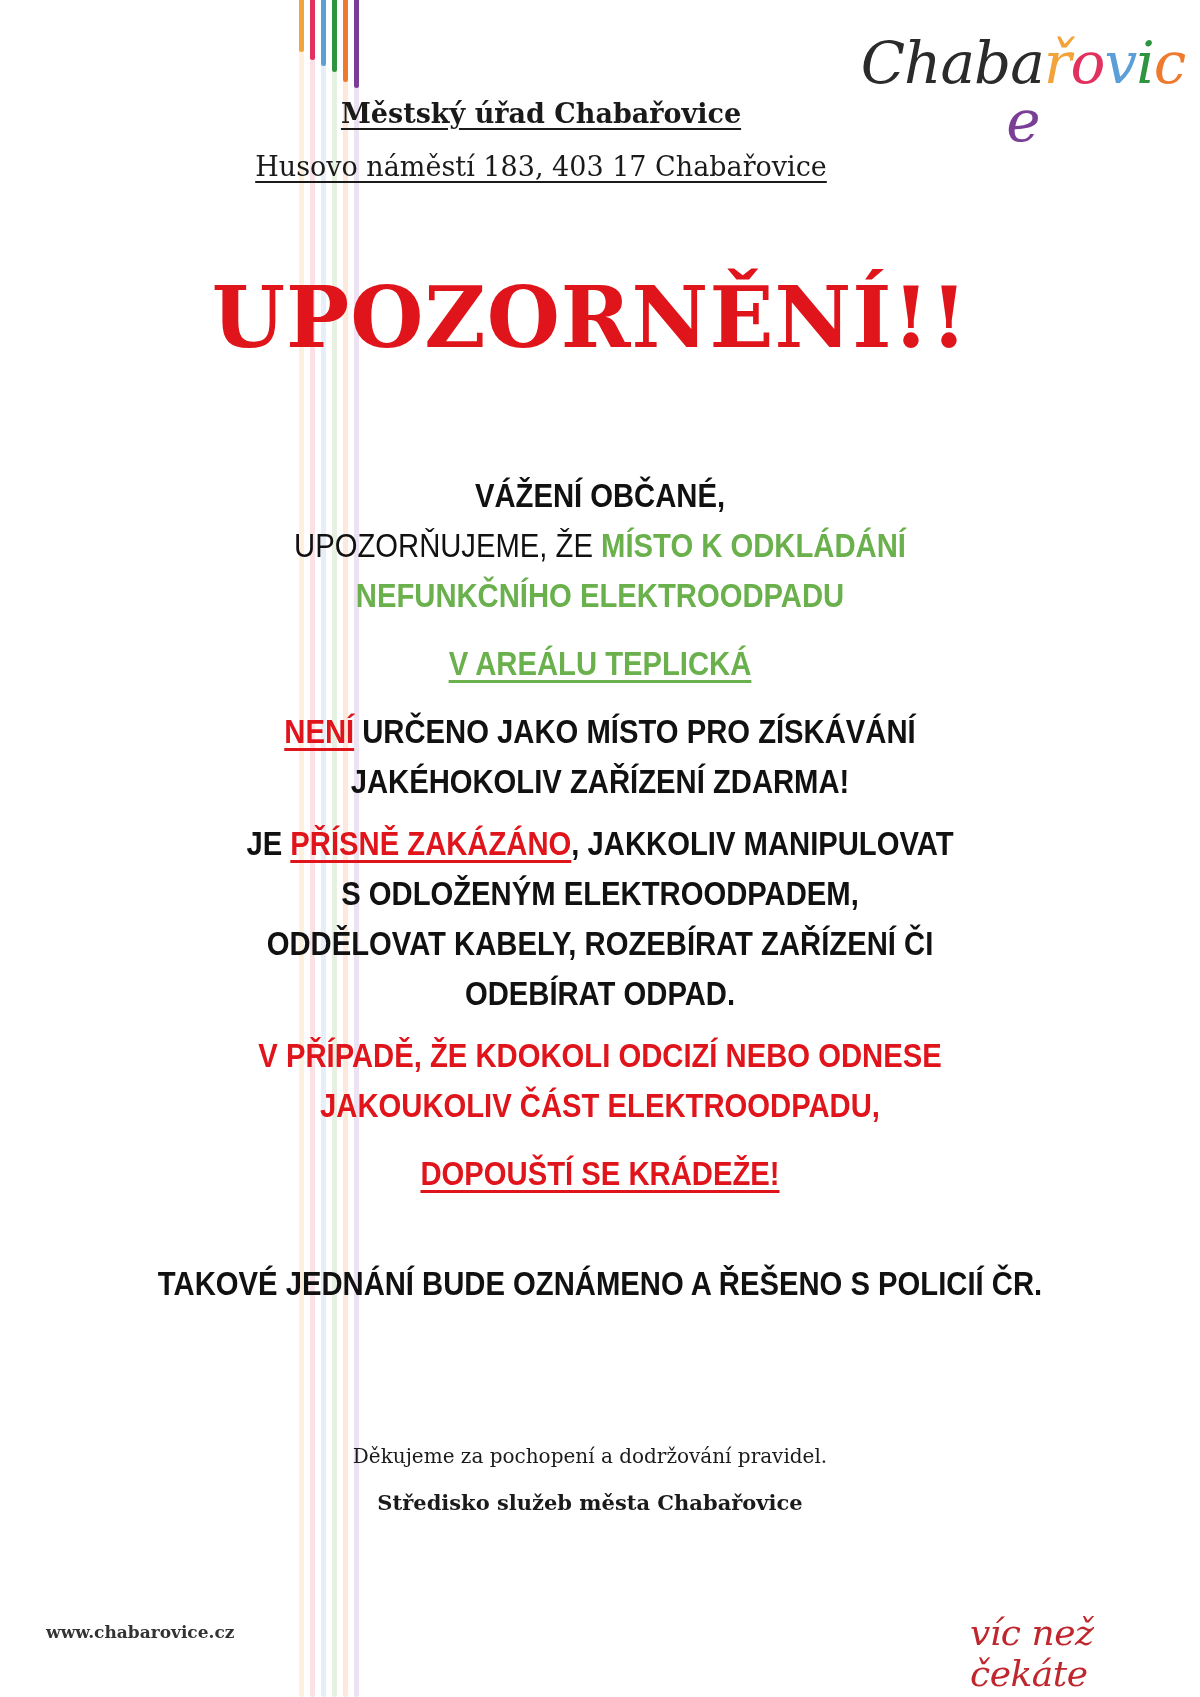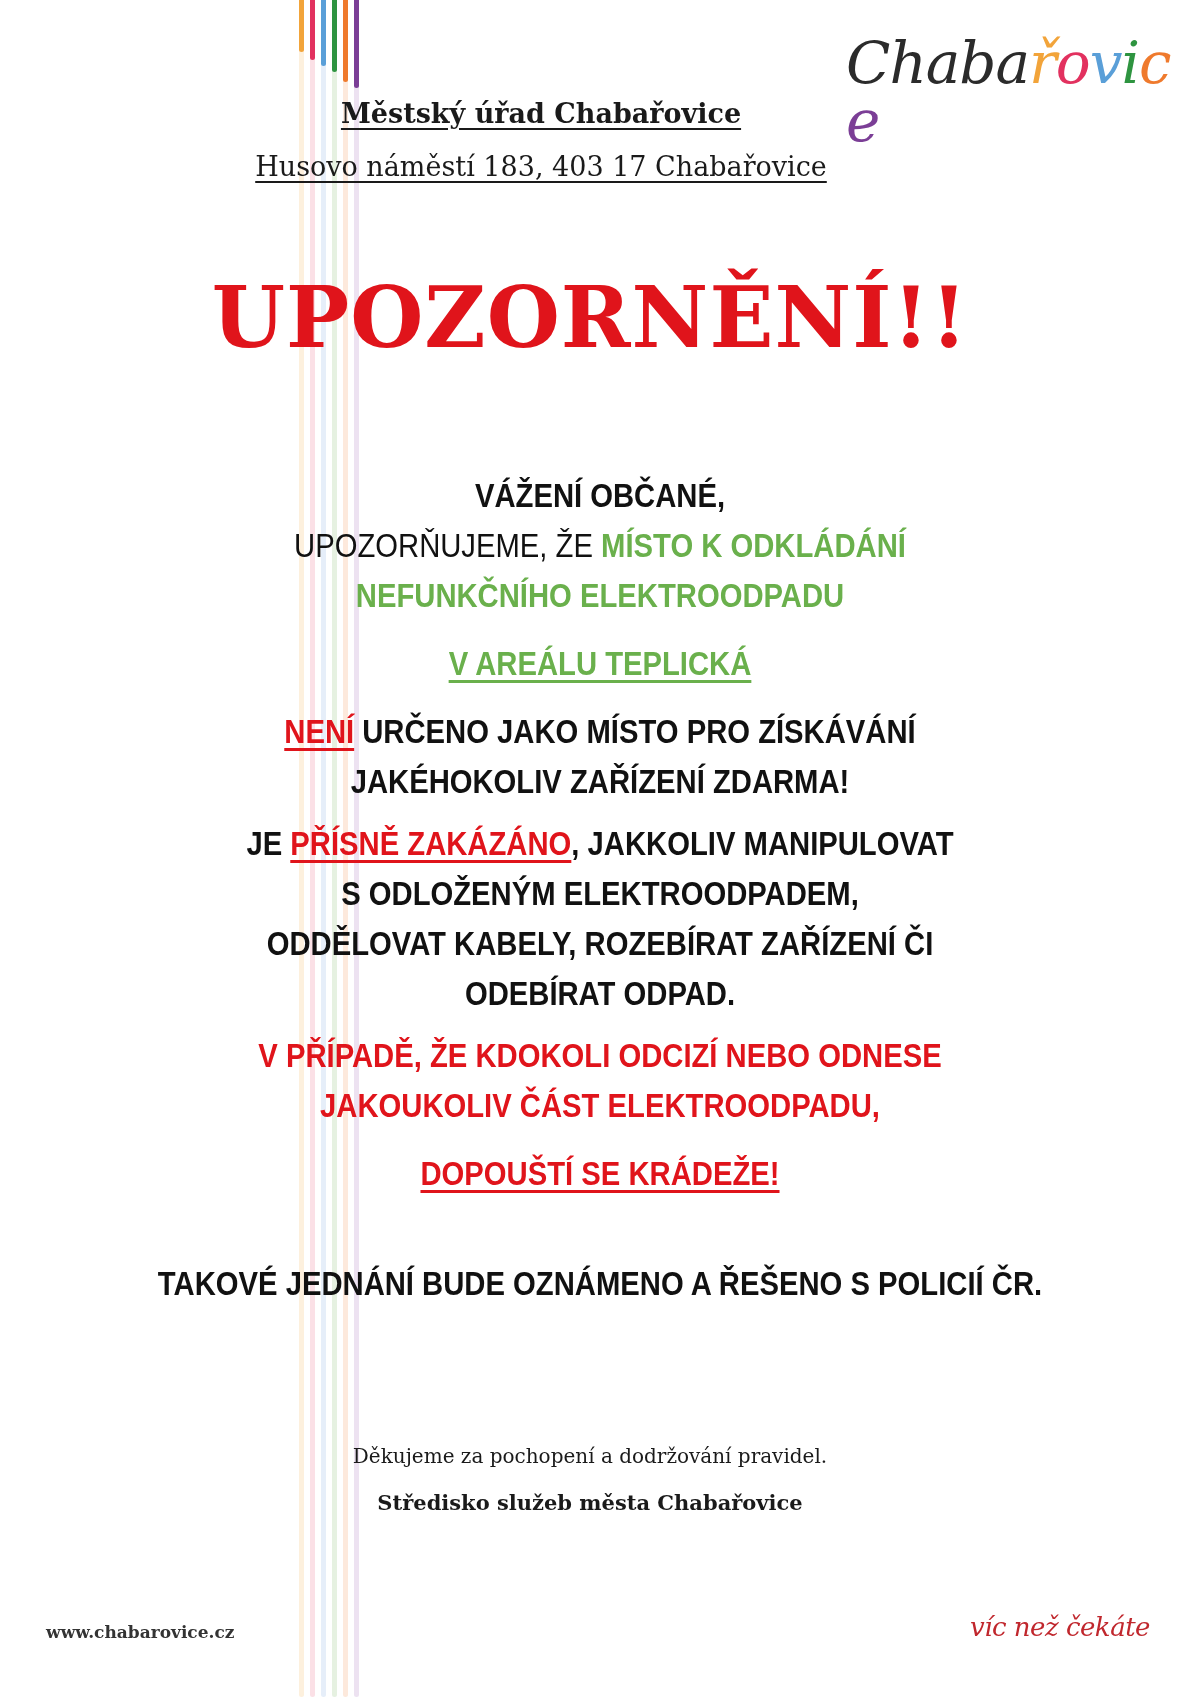--- a/index.html
+++ b/index.html
@@ -5,21 +5,21 @@
   * { margin: 0; padding: 0; box-sizing: border-box; }
   html, body { width: 1200px; height: 1697px; background: #ffffff; overflow: hidden; }
   body { position: relative; font-family: "DejaVu Sans", sans-serif; color: #111; }
 
   
   .stripes { position: absolute; top: 0; left: 299px; width: 64px; height: 1697px; }
   .stripe { position: absolute; top: 0; width: 5px; height: 1697px; border-radius: 0 0 3px 3px; }
   .stripe .solid { position: absolute; top: 0; left: 0; width: 5px; border-radius: 0 0 3px 3px; }
 
   
-  .logo { position: absolute; top: 34px; left: 846px; font-family: "DejaVu Serif", serif; font-style: italic; font-size: 58px; letter-spacing: -1px; line-height: 1; }
+  .logo { position: absolute; top: 34px; left: 846px; font-family: "DejaVu Serif", serif; font-style: italic; font-size: 58px; letter-spacing: -1px; line-height: 1; text-align: center; }
   .logo span { display: inline-block; }
 
   .header { position: absolute; top: 98px; left: 0; width: 1092px; text-align: center; }
   .org-name { font-family: "DejaVu Serif", serif; font-weight: bold; font-size: 27px; text-decoration: underline; text-underline-offset: 5px; color: #1a1a1a; margin-left: -10px; }
   .org-address { font-family: "DejaVu Serif", serif; font-size: 27px; text-decoration: underline; text-underline-offset: 5px; color: #1a1a1a; margin-top: 22px; margin-left: -10px; }
 
   .title { position: absolute; top: 268px; left: 0; width: 1200px; text-align: center; font-family: "DejaVu Serif", serif; font-weight: bold; font-size: 84px; color: #e0141b; letter-spacing: 1px; margin-left: -10px; }
 
   .body-text { position: absolute; top: 470px; left: 0; width: 1200px; text-align: center; font-family: "Liberation Sans", sans-serif; font-weight: bold; font-size: 34px; line-height: 50px; color: #111; transform: scaleX(0.86); transform-origin: 600px 0; }
   .body-text .line { display: block; white-space: nowrap; }
@@ -28,21 +28,21 @@
   .red { color: #e0141b; }
   .u { text-decoration: underline; text-underline-offset: 5px; text-decoration-thickness: 3px; }
   .gap-s { margin-top: 12px; }
   .gap-m { margin-top: 18px; }
   .gap-l { margin-top: 60px; }
 
   .thanks { position: absolute; top: 1444px; left: 0; width: 1200px; text-align: center; font-family: "DejaVu Serif", serif; font-size: 20px; color: #1a1a1a; margin-left: -10px; }
   .signature { position: absolute; top: 1490px; left: 0; width: 1200px; text-align: center; font-family: "DejaVu Serif", serif; font-weight: bold; font-size: 21px; color: #1a1a1a; margin-left: -10px; }
 
   .website { position: absolute; top: 1622px; left: 46px; font-family: "DejaVu Serif", serif; font-weight: bold; font-size: 17px; color: #333; }
-  .slogan { position: absolute; top: 1612px; left: 970px; font-family: "DejaVu Serif", serif; font-style: italic; font-size: 26px; color: #c0272d; letter-spacing: -0.5px; }
+  .slogan { position: absolute; top: 1612px; left: 970px; font-family: "DejaVu Serif", serif; font-style: italic; font-size: 36px; color: #c0272d; letter-spacing: -0.5px; }
 </style>
 </head>
 <body>
 
 <div class="stripes">
   <div class="stripe" style="left: 0px; background: rgb(253, 240, 221);">
       <div class="solid" style="background: rgb(242, 164, 58); height: 52px;"></div>
     </div>
   <div class="stripe" style="left: 11px; background: rgb(251, 224, 230);">
       <div class="solid" style="background: rgb(226, 49, 95); height: 60px;"></div>

